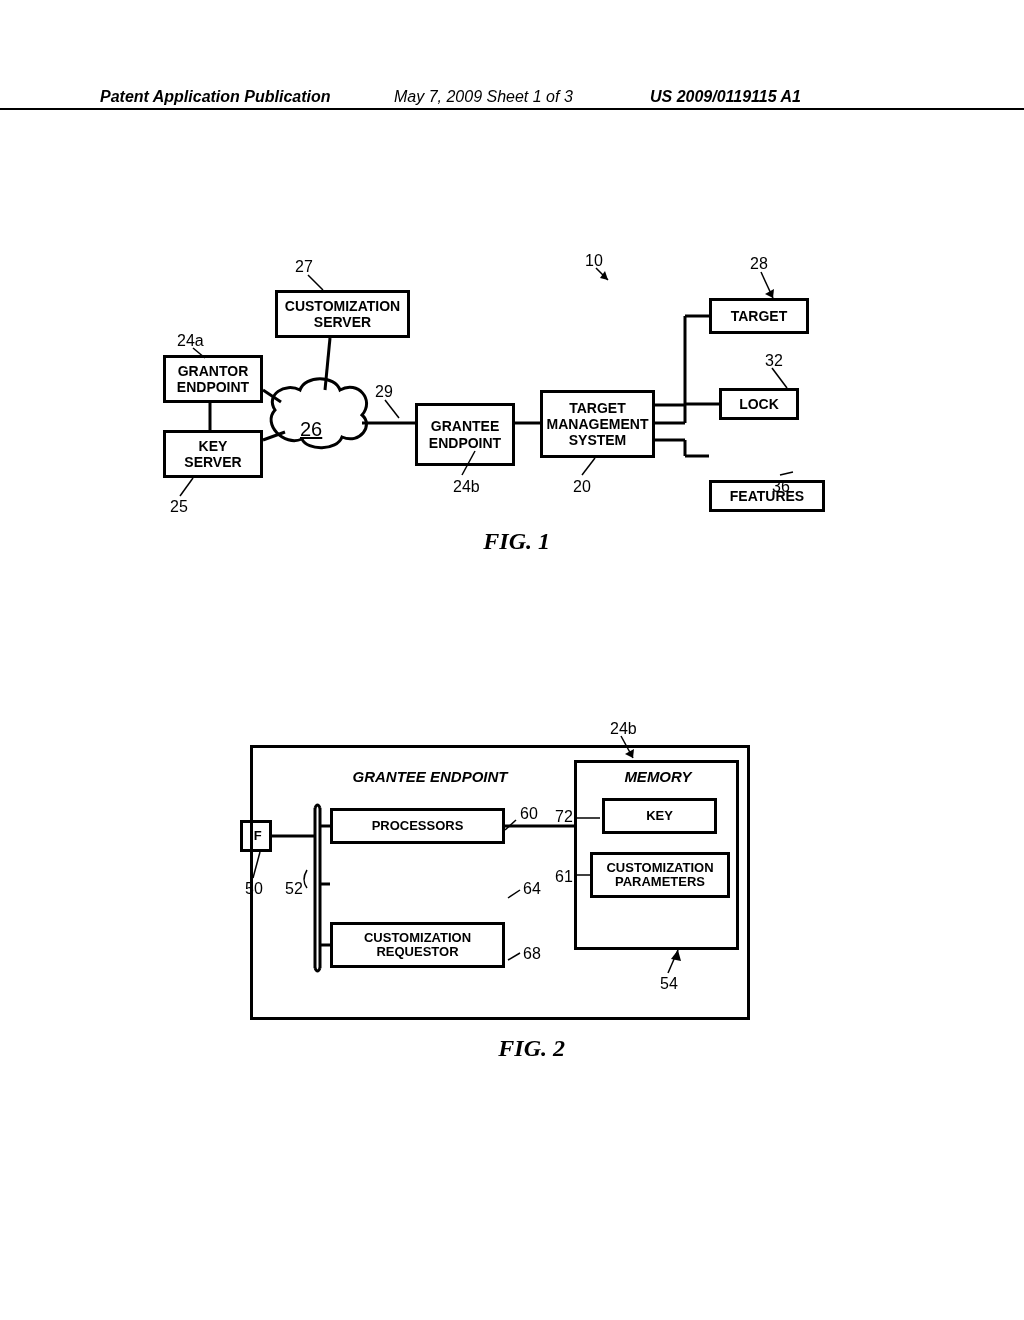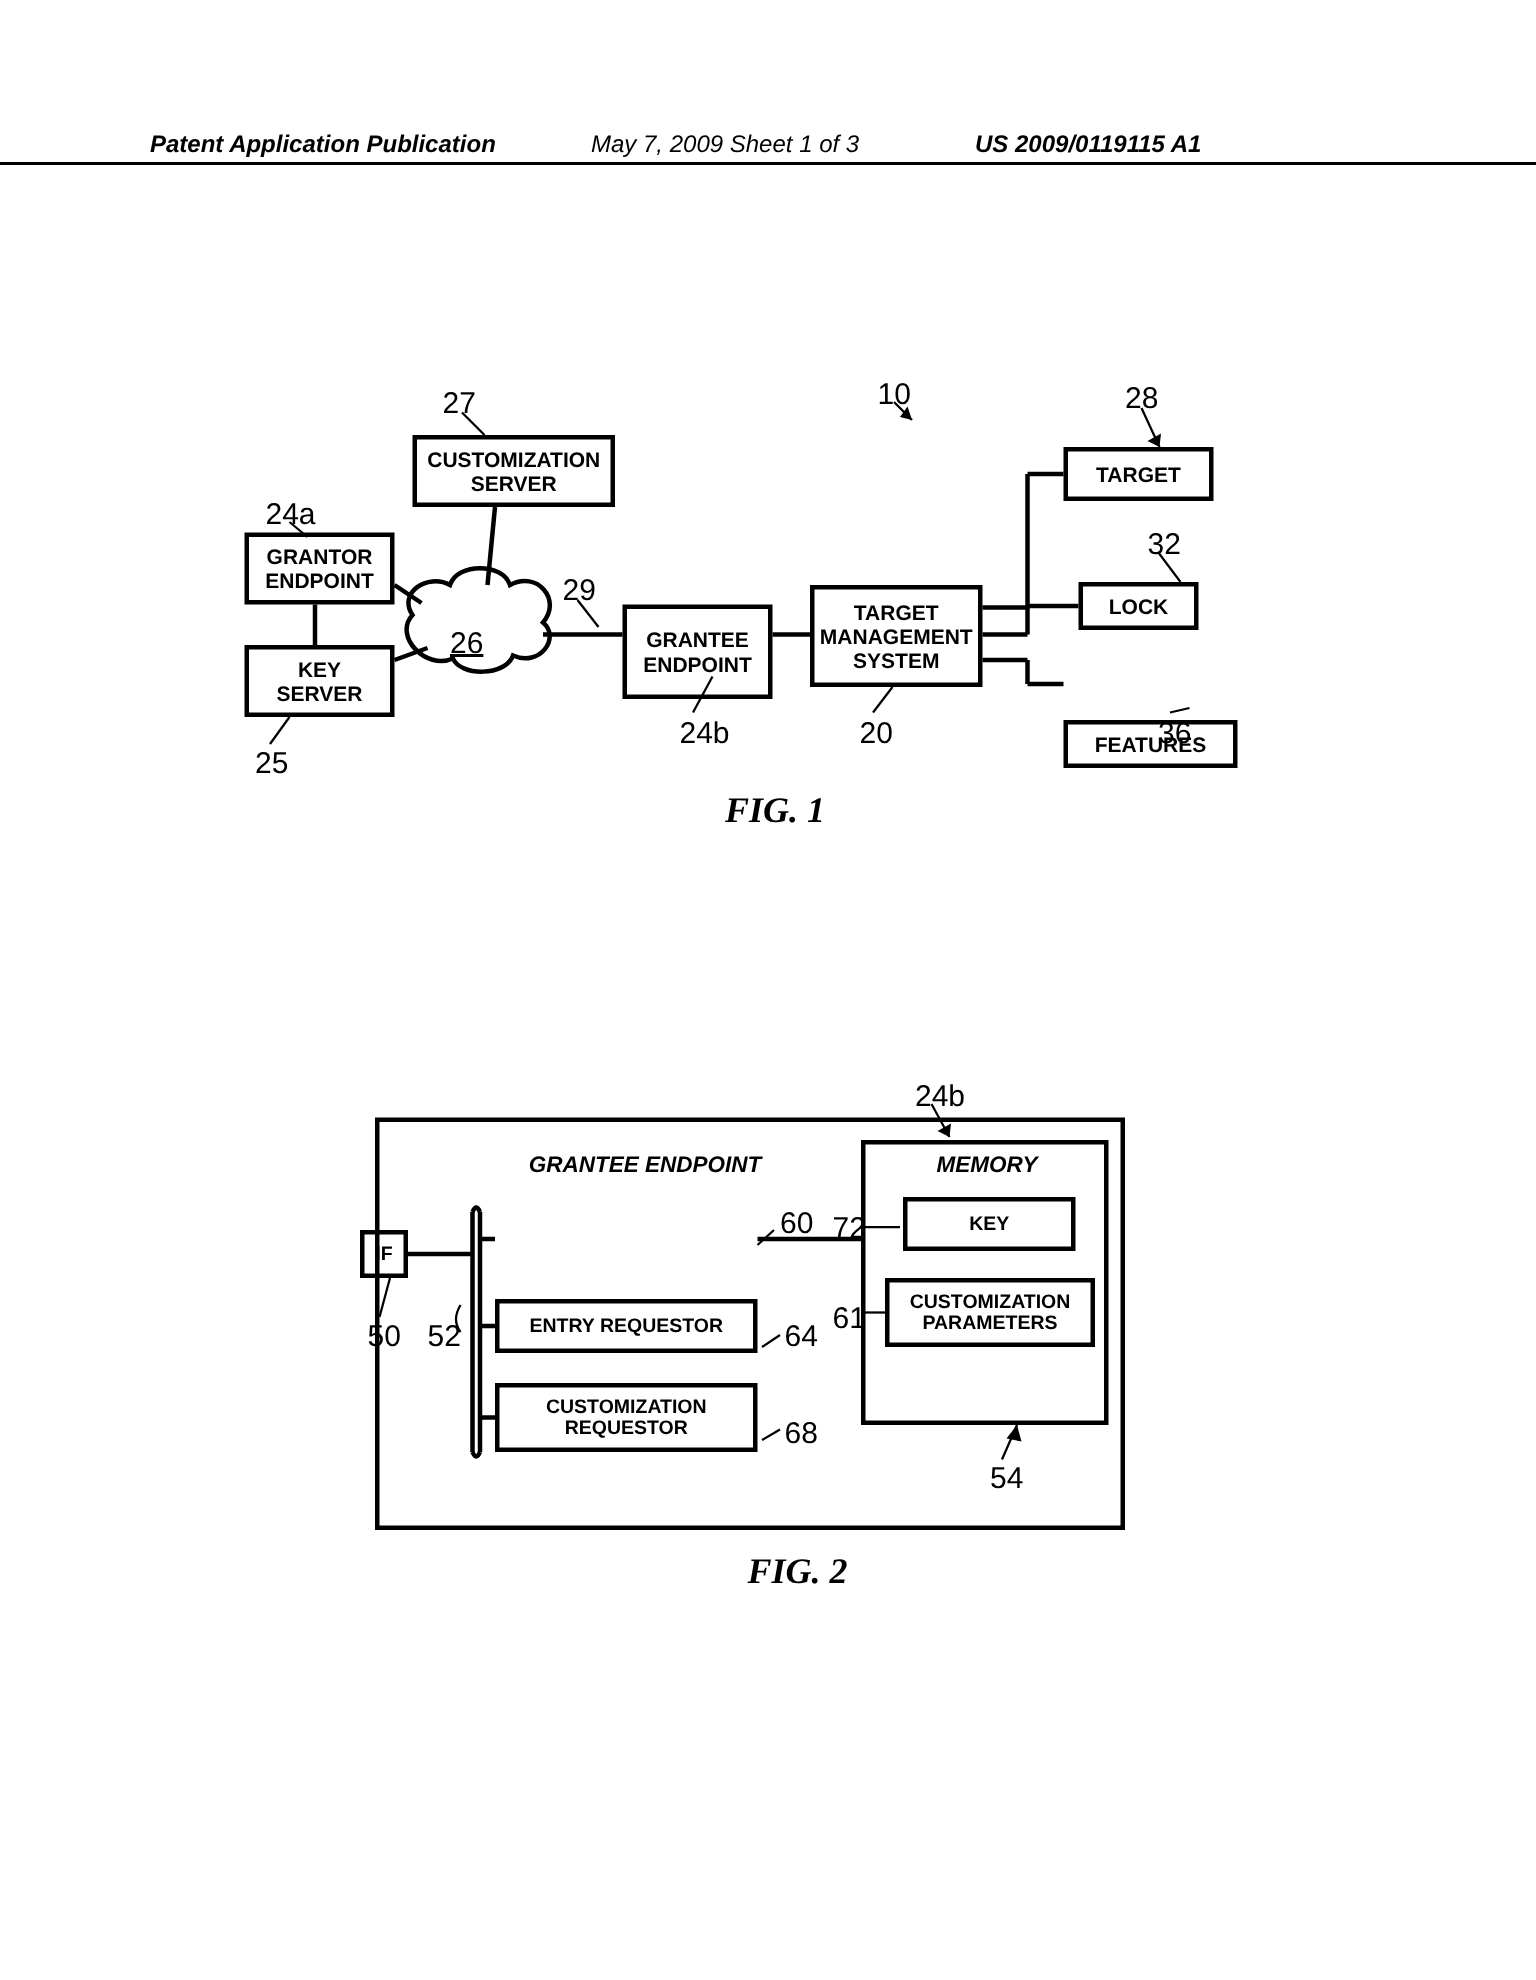--- a/index.html
+++ b/index.html
@@ -37,21 +37,21 @@
     text-align: center;
     font-size: 14px;
     font-weight: bold;
     line-height: 1.15;
     padding: 2px;
   }
   .box .inner { pointer-events: none; }
 
   .reflabel {
     position: absolute;
-    font-size: 20px;
+    font-size: 16px;
   }
 
   .figcaption {
     position: absolute;
     font-family: "Times New Roman", Times, serif;
     font-style: italic;
     font-size: 24px;
     font-weight: bold;
     text-align: right;
   }
@@ -186,22 +186,22 @@
 
   <div class="outer"></div>
 
   <div class="section-title" style="left:120px; top:38px; width:160px;">GRANTEE ENDPOINT</div>
   <div class="section-title" style="left:378px; top:38px; width:100px;">MEMORY</div>
 
   <div class="smallbox" style="left:10px; top:90px; width:32px; height:32px;">
     <span>IF</span>
   </div>
 
-  <div class="smallbox" style="left:100px; top:136px; width:175px; height:36px;">
-    <span>ENTRY REQUESTOR</span>
+  <div class="smallbox" style="left:100px; top:78px; width:175px; height:36px;">
+    <span>PROCESSORS</span>
   </div>
   <div class="smallbox" style="left:100px; top:192px; width:175px; height:46px;">
     <span>CUSTOMIZATION<br>REQUESTOR</span>
   </div>
 
   <div class="smallbox" style="left:344px; top:30px; width:165px; height:190px; border-width:3px;"></div>
   <div class="smallbox" style="left:372px; top:68px; width:115px; height:36px;">
     <span>KEY</span>
   </div>
   <div class="smallbox" style="left:360px; top:122px; width:140px; height:46px;">

